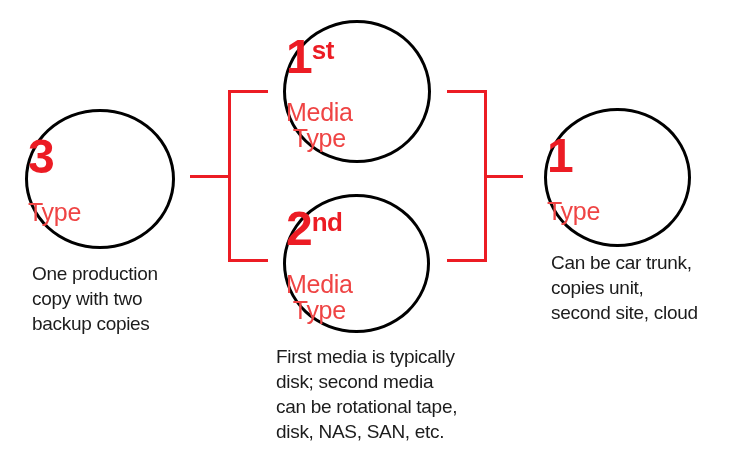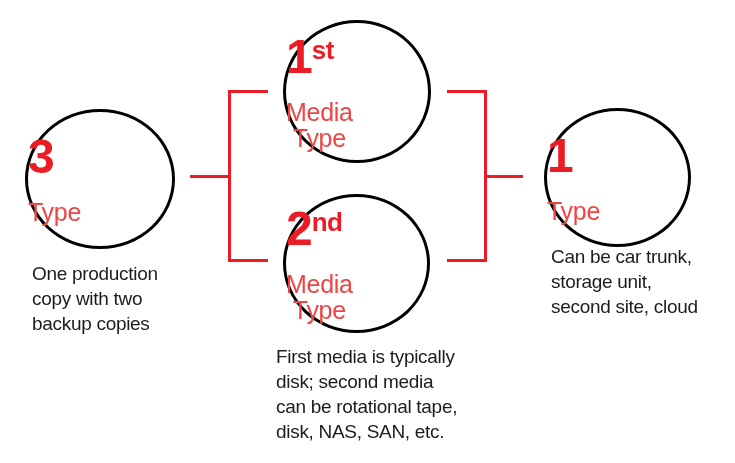--- a/index.html
+++ b/index.html
@@ -36,21 +36,21 @@
   .seg-r-vert { left:484px; top:90px;  width:3px;  height:172px; }
   .seg-r-stub { left:487px; top:175px; width:36px; height:3px; }
   .seg-r-bot  { left:447px; top:259px; width:40px; height:3px; }
 
   .caption {
     position:absolute; font-size:19px; line-height:25px; color:#1c1c1c;
     letter-spacing:-0.3px; white-space:nowrap;
   }
   .cap-left  { left:32px;  top:261px; }
   .cap-mid   { left:276px; top:344px; }
-  .cap-right { left:551px; top:244px; }
+  .cap-right { left:551px; top:250px; }
 </style>
 </head>
 <body>
 
 <div class="stage">
 
   <div class="circle c-left">
     <div class="num"><span>3</span><span class="ord"></span></div>
     <div class="lbl">
       <div>Type</div>
@@ -98,17 +98,17 @@
 
   <div class="caption cap-mid">
     <div>First media is typically</div>
     <div>disk; second media</div>
     <div>can be rotational tape,</div>
     <div>disk, NAS, SAN, etc.</div>
   </div>
 
   <div class="caption cap-right">
     <div>Can be car trunk,</div>
-    <div>storage unit,</div>
+    <div>copies unit,</div>
     <div>second site, cloud</div>
   </div>
 
 </div>
 
 </body></html>

